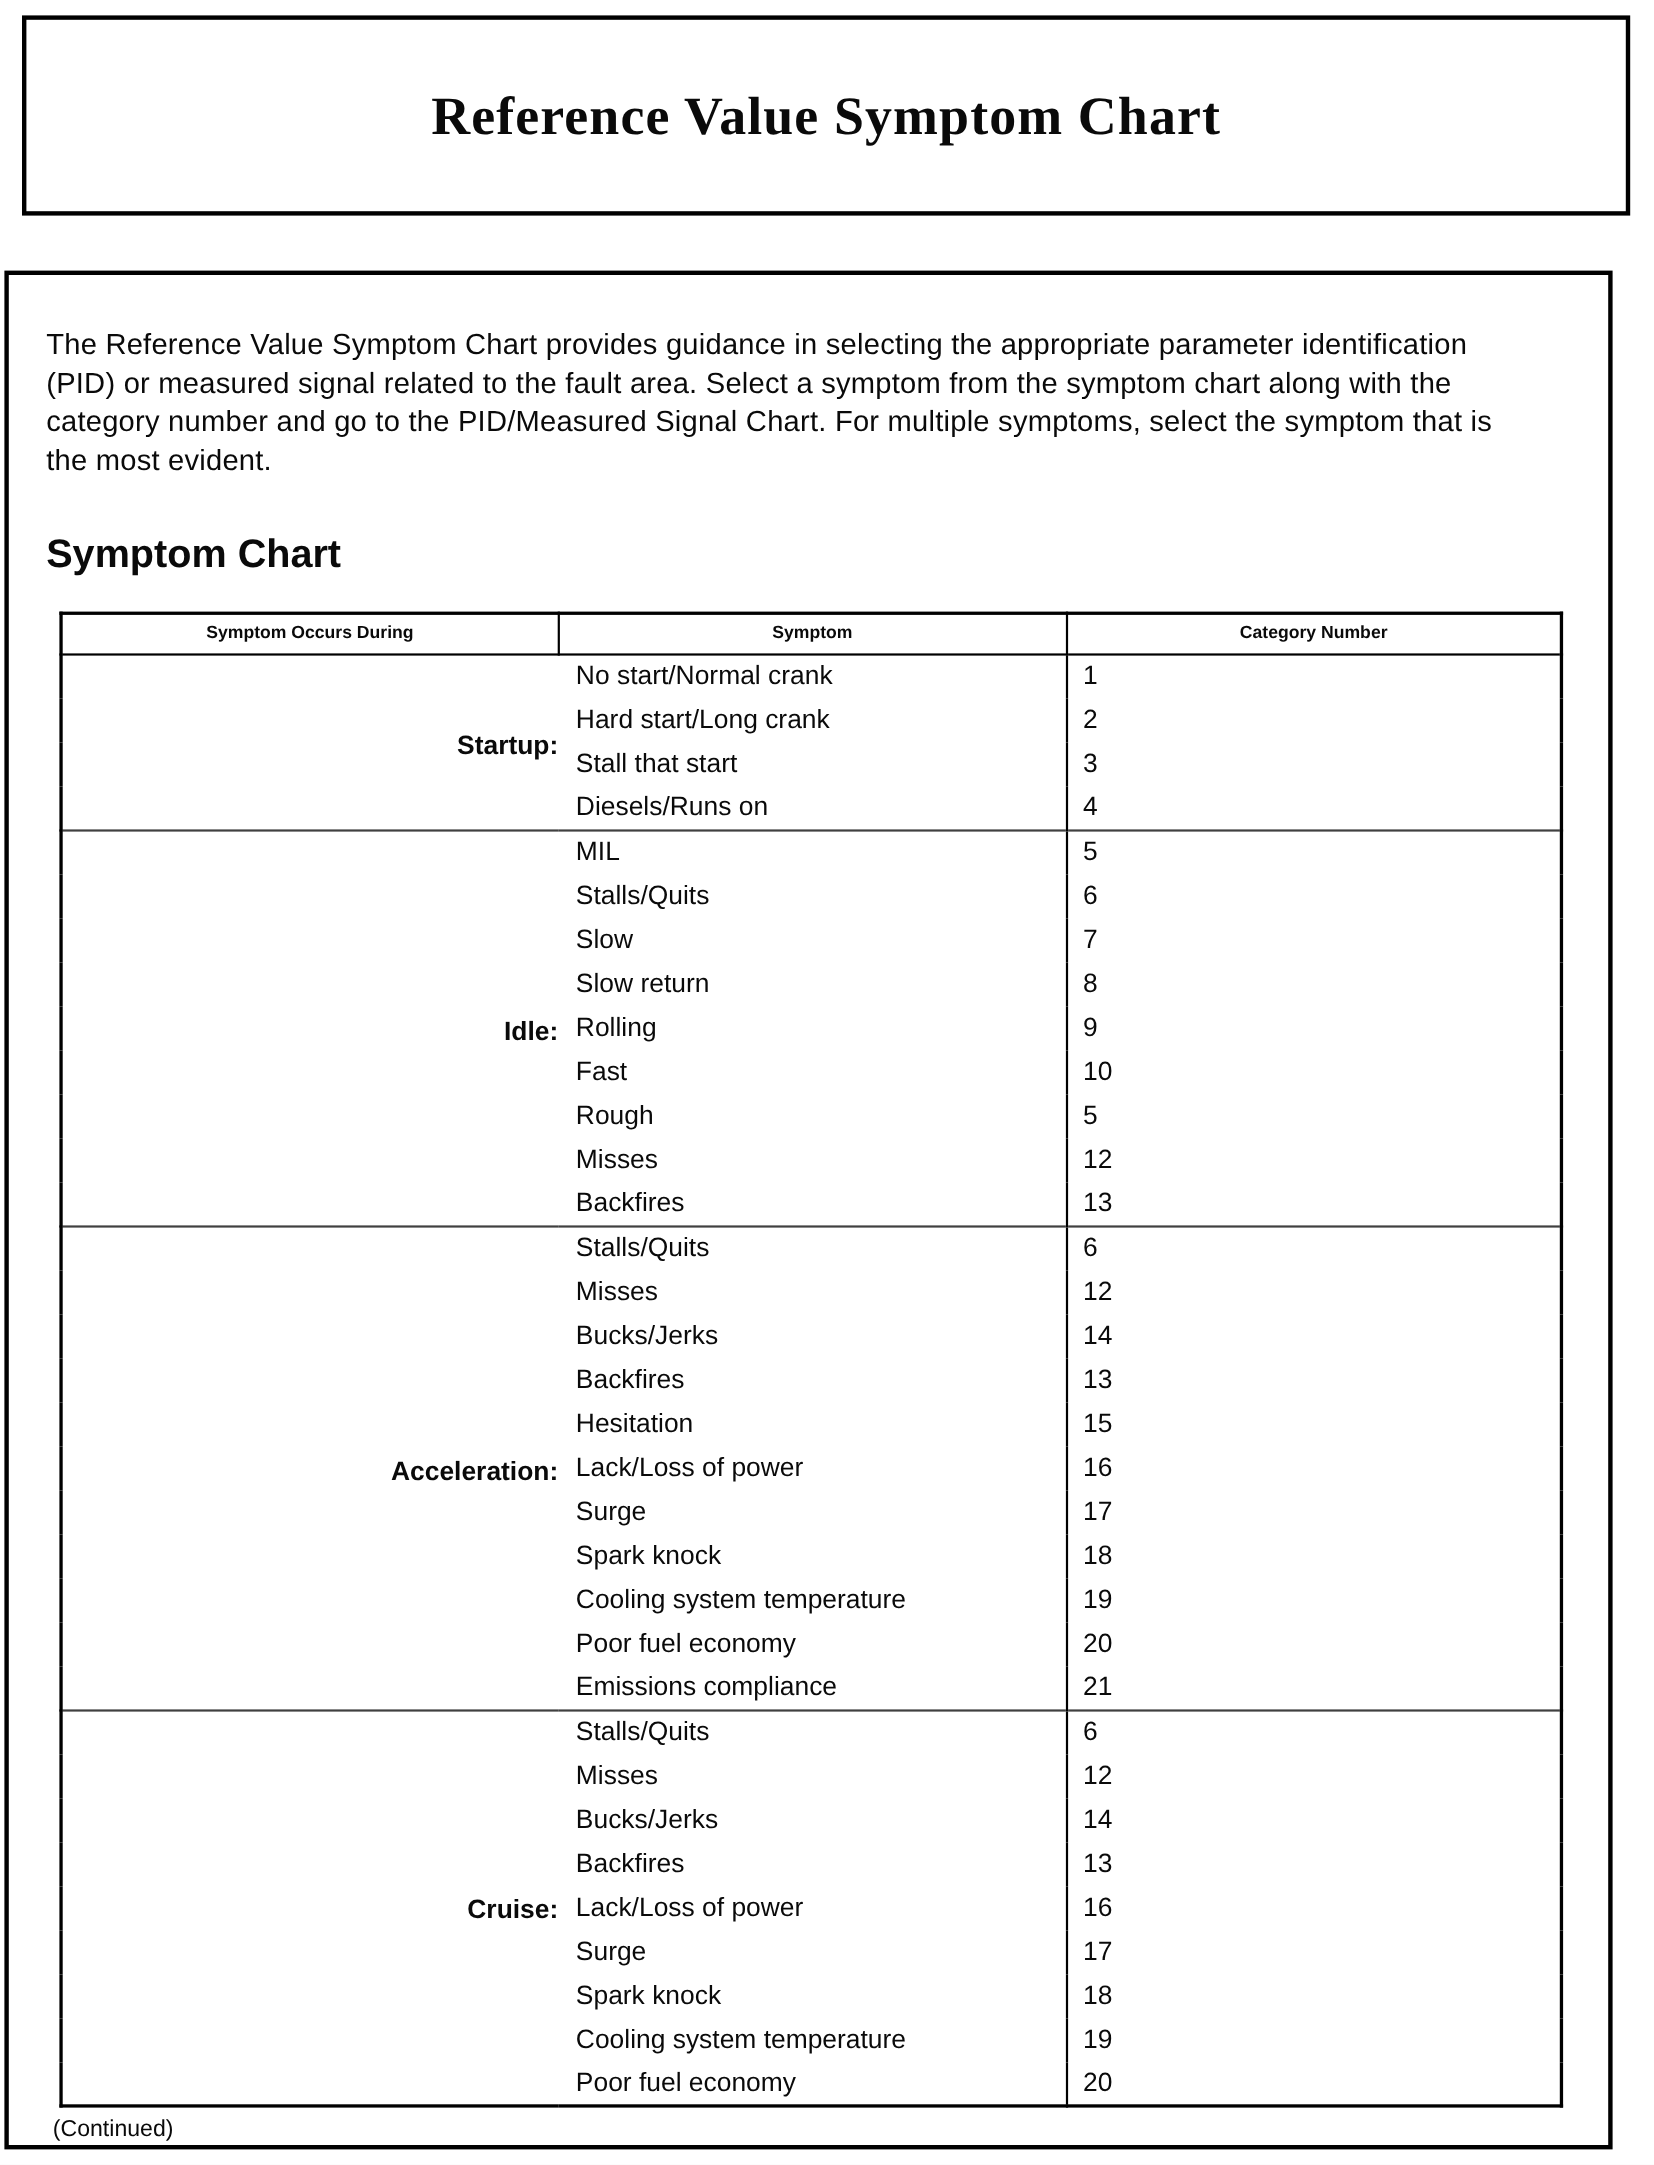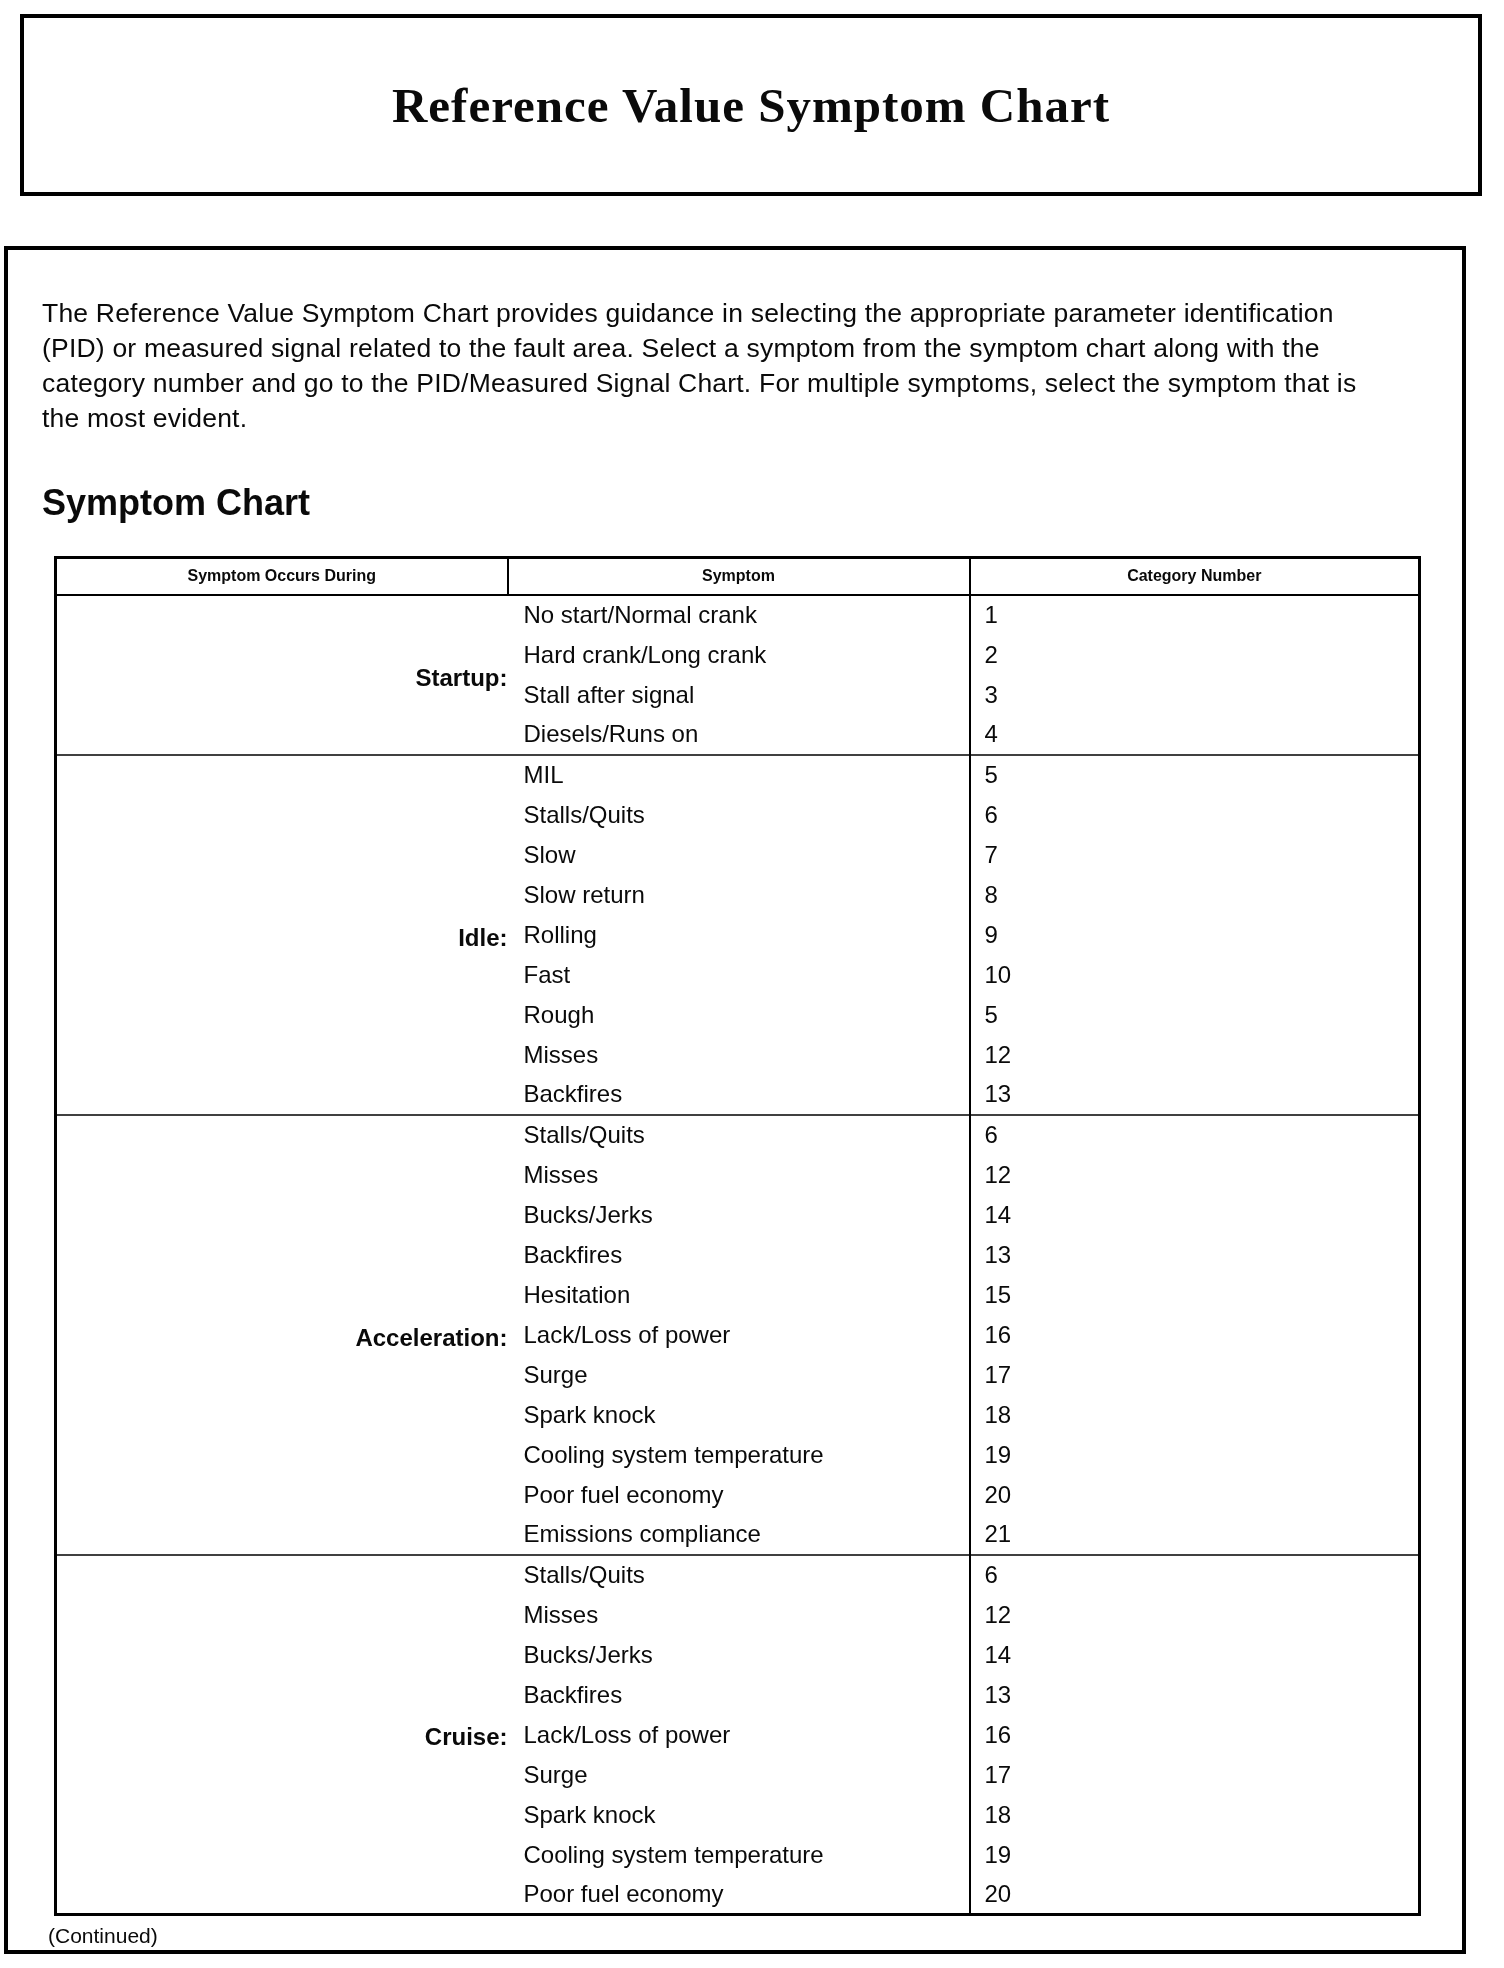--- a/index.html
+++ b/index.html
@@ -119,25 +119,25 @@
         <th>Category Number</th>
       </tr>
     </thead>
     <tbody id="symptom-tbody">
         <tr class="group-start">
           <td class="group-label" rowspan="4">Startup:</td>
           <td class="symptom">No start/Normal crank</td>
           <td class="category">1</td>
         </tr>
         <tr>
-          <td class="symptom">Hard crank/Long crank</td>
+          <td class="symptom">Hard start/Long crank</td>
           <td class="category">2</td>
         </tr>
         <tr>
-          <td class="symptom">Stall after signal</td>
+          <td class="symptom">Stall that start</td>
           <td class="category">3</td>
         </tr>
         <tr>
           <td class="symptom">Diesels/Runs on</td>
           <td class="category">4</td>
         </tr>
         <tr class="group-start">
           <td class="group-label" rowspan="9">Idle:</td>
           <td class="symptom">MIL</td>
           <td class="category">5</td>

